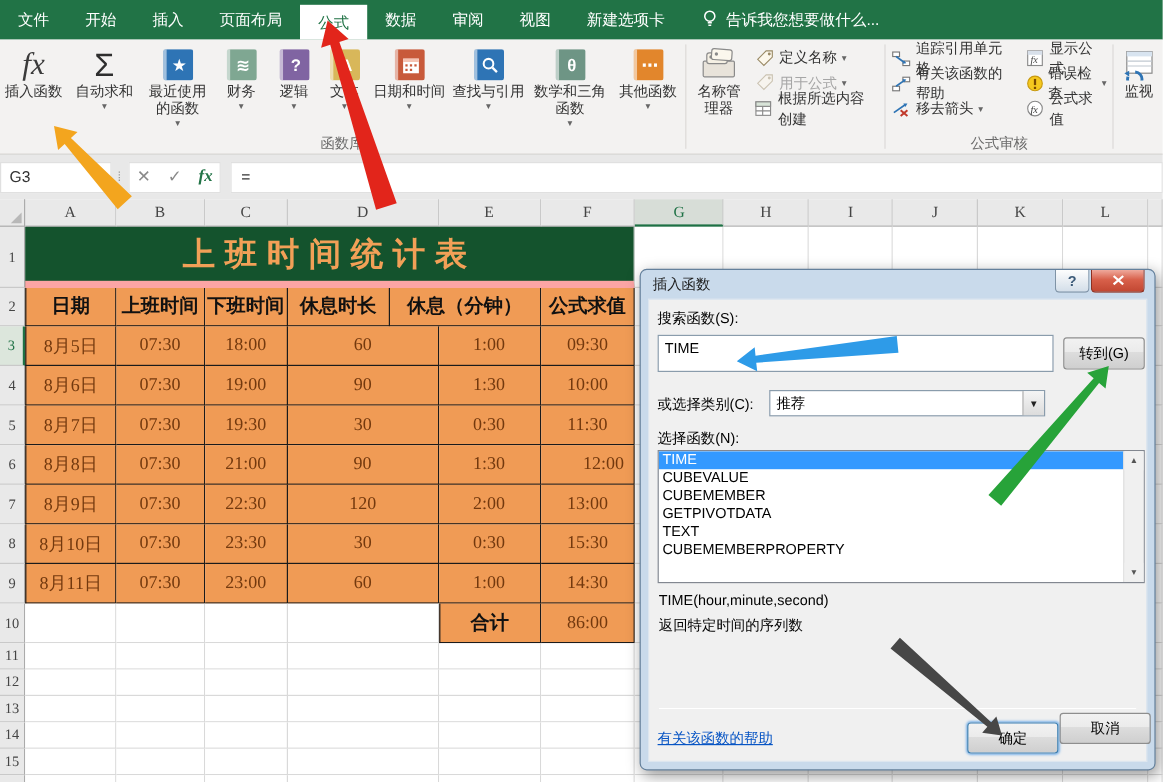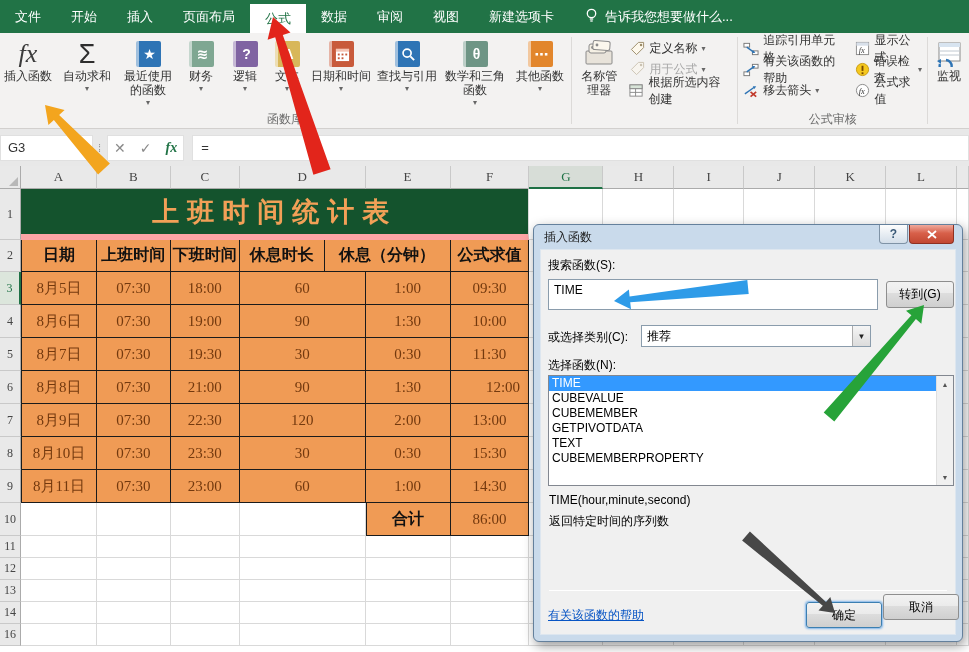--- a/index.html
+++ b/index.html
@@ -626,20 +626,36 @@
           <div class="c" style="width: 79px;"></div>
           <div class="c" style="width: 74px;"></div>
           <div class="c" style="width: 71px;"></div>
           <div class="c" style="width: 70px;"></div>
           <div class="c" style="width: 71px;"></div>
           <div class="c" style="width: 71px;"></div>
           <div class="c" style="width: 71px;"></div>
           <div class="c" style="width: 12px;"></div>
         </div>
         <div class="row" style="height: 22px;">
+          <div class="rh">15</div>
+          <div class="c" style="width: 76px;"></div>
+          <div class="c" style="width: 74px;"></div>
+          <div class="c" style="width: 69px;"></div>
+          <div class="c" style="width: 126px;"></div>
+          <div class="c" style="width: 85px;"></div>
+          <div class="c" style="width: 79px;"></div>
+          <div class="c" style="width: 74px;"></div>
+          <div class="c" style="width: 71px;"></div>
+          <div class="c" style="width: 70px;"></div>
+          <div class="c" style="width: 71px;"></div>
+          <div class="c" style="width: 71px;"></div>
+          <div class="c" style="width: 71px;"></div>
+          <div class="c" style="width: 12px;"></div>
+        </div>
+        <div class="row" style="height: 22px;">
           <div class="rh">16</div>
           <div class="c" style="width: 76px;"></div>
           <div class="c" style="width: 74px;"></div>
           <div class="c" style="width: 69px;"></div>
           <div class="c" style="width: 126px;"></div>
           <div class="c" style="width: 85px;"></div>
           <div class="c" style="width: 79px;"></div>
           <div class="c" style="width: 74px;"></div>
           <div class="c" style="width: 71px;"></div>
           <div class="c" style="width: 70px;"></div>

